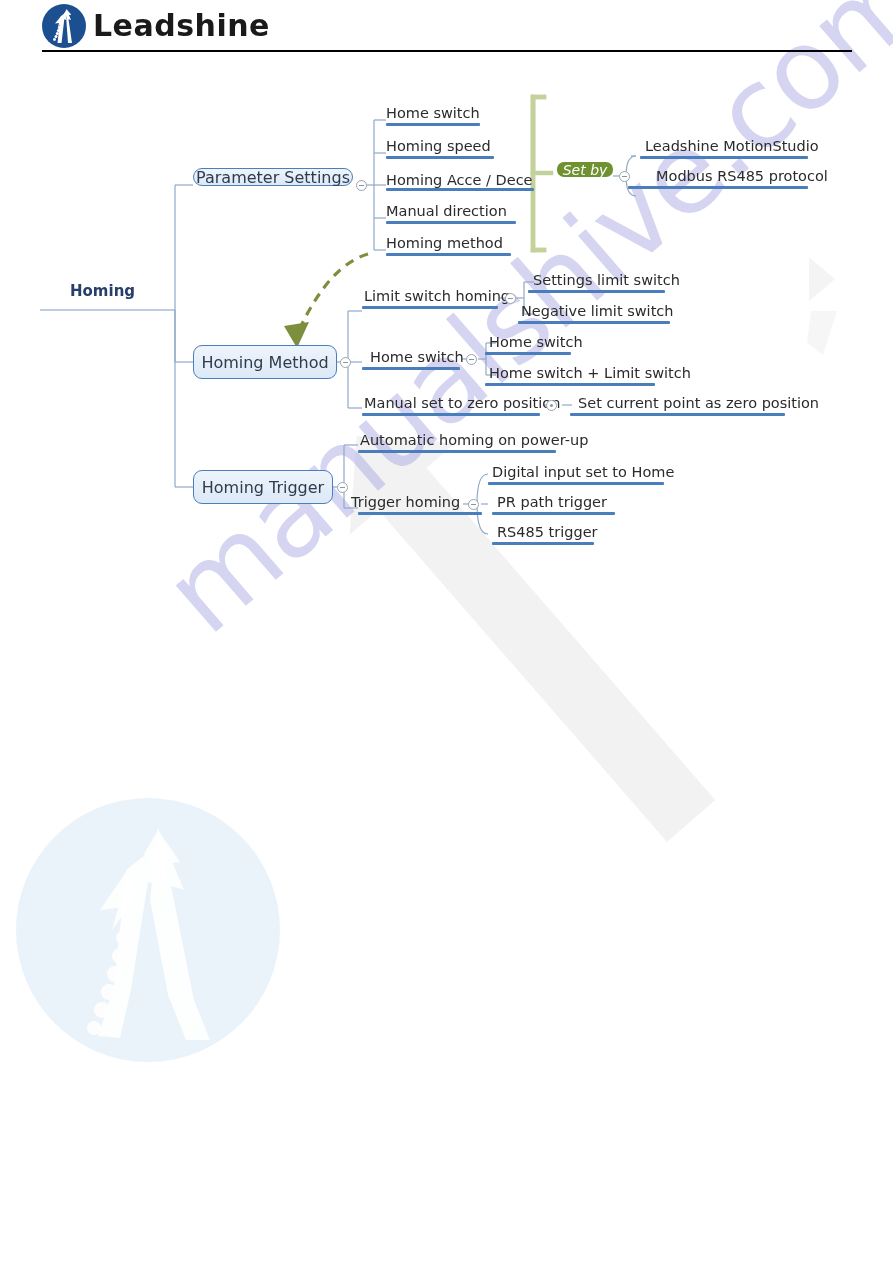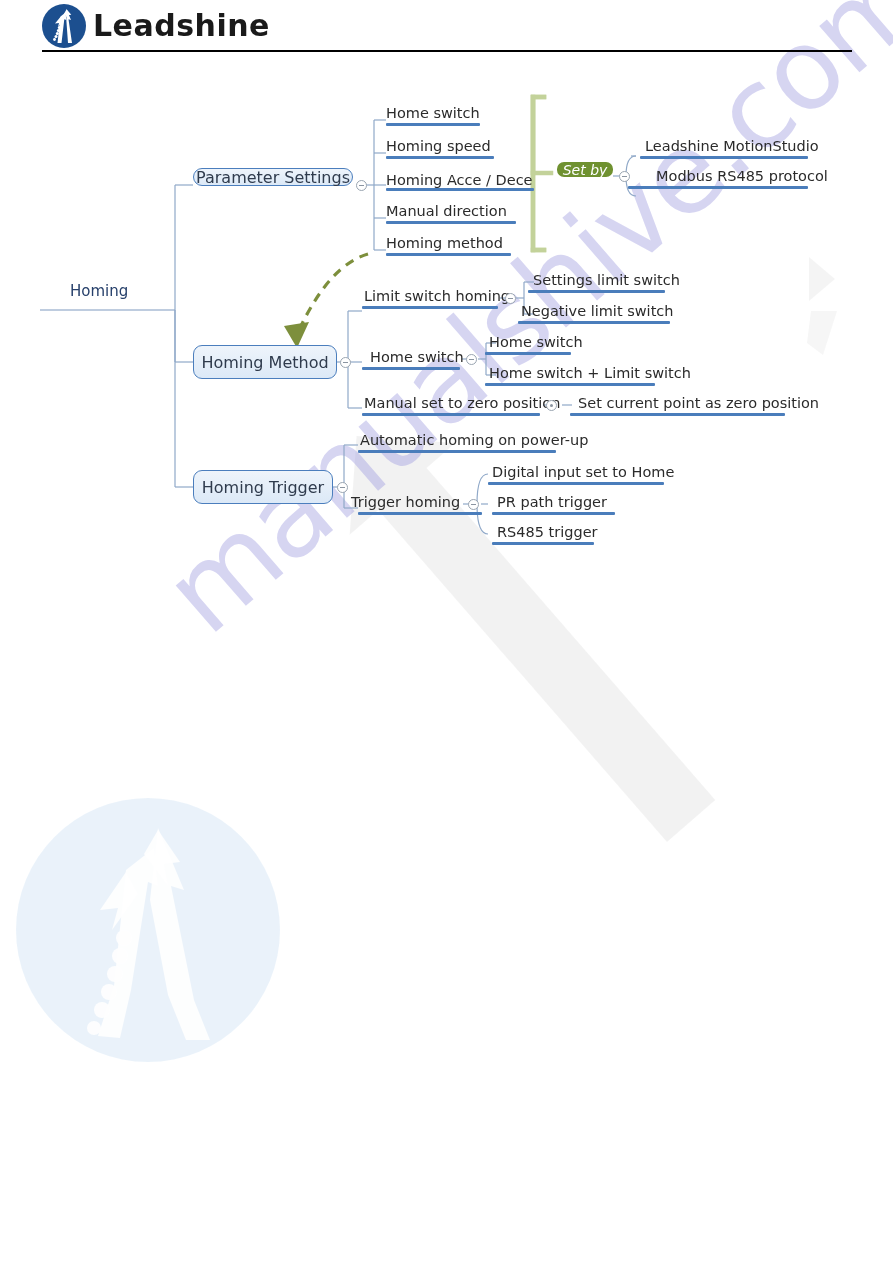--- a/index.html
+++ b/index.html
@@ -34,21 +34,21 @@
   .wm-arrow{position:absolute;left:330px;top:350px;width:430px;height:560px;opacity:.22;}
   .wm-edge{position:absolute;left:805px;top:255px;width:50px;height:105px;opacity:.18;}
 
   
   #map{position:absolute;left:0;top:60px;width:893px;height:500px;}
   #map svg{position:absolute;left:0;top:0;}
 
   
   .root-label{
     position:absolute;
-    font-size:15px;font-weight:normal;color:#27406b;
+    font-size:15px;font-weight:bold;color:#27406b;
     font-family:"DejaVu Sans", sans-serif;
   }
 
   
   .box1{
     position:absolute;
     border:1.6px solid #4b7ebd;
     border-radius:9px;
     background:linear-gradient(180deg,#eef4fb 0%,#dce9f7 100%);
     color:#2f3b4d;

